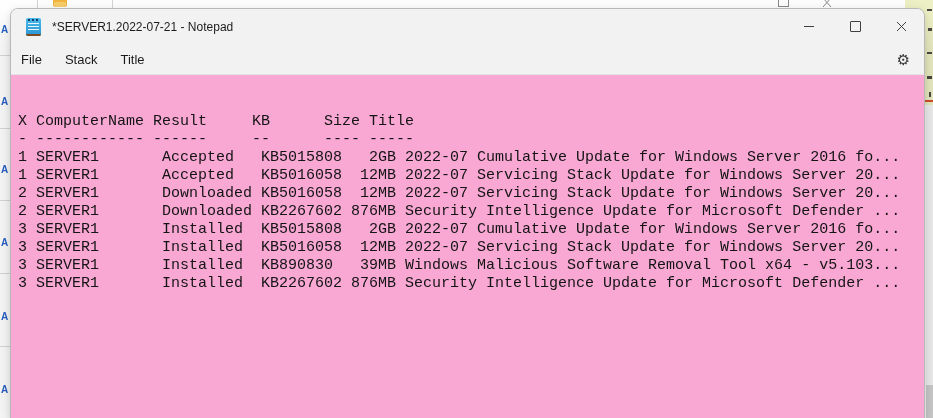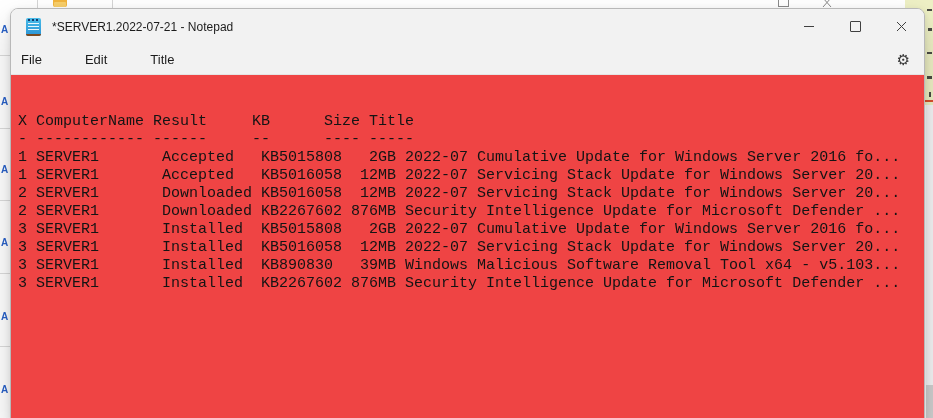--- a/index.html
+++ b/index.html
@@ -39,26 +39,26 @@
     background:repeating-linear-gradient(#e9f6fc 0 1px, transparent 1px 3px);}
   .np-icon:after{content:"";position:absolute;left:0;bottom:0;width:15px;height:2px;background:#7a4a21;border-radius:0 0 2px 2px;}
   .np-icon .spiral{position:absolute;left:2px;top:1px;width:11px;height:2px;
     background:repeating-linear-gradient(90deg,#173a6e 0 2px, transparent 2px 4px);}
   .title-text{margin-left:11px;font-size:12px;color:#1c1c1c;white-space:nowrap;}
   .controls{position:absolute;right:0;top:0;height:35px;display:flex;}
   .ctl{width:46px;height:35px;display:flex;align-items:center;justify-content:center;}
   .ico-min{width:10px;height:1px;background:#404040;display:block;}
   .ico-max{width:9px;height:9px;border:1px solid #404040;border-radius:1px;display:block;}
 
-  .menubar{height:29px;border-bottom:1px solid #e4e4e4;display:flex;align-items:center;gap:23px;position:relative;}
+  .menubar{height:29px;border-bottom:1px solid #e4e4e4;display:flex;align-items:center;gap:3px;position:relative;}
   .menu-item{padding:0 10px;font-size:13px;color:#1c1c1c;height:24px;display:flex;align-items:center;border-radius:5px;}
   .gear{position:absolute;right:14px;top:0;height:29px;display:flex;align-items:center;font-size:15px;color:#3a3a3a;}
 
   .content{
-    position:absolute;left:0;top:66px;right:0;bottom:0;background:#ef4444;
+    position:absolute;left:0;top:66px;right:0;bottom:0;background:#f9a8d4;
     padding:2px 0 0 7px;
     font-family:"Liberation Mono","DejaVu Sans Mono",monospace;
     font-size:15px;line-height:18px;color:#141414;
   }
   .ln{height:18px;white-space:pre;}
 </style>
 </head>
 <body>
 
 <div class="bg-left">
@@ -116,21 +116,21 @@
         <div class="ctl">
           <svg width="11" height="11" viewBox="0 0 11 11">
               <path d="M1 1 L10 10 M10 1 L1 10" stroke="#404040" stroke-width="1" fill="none"></path>
             </svg>
         </div>
       </div>
     </div>
 
     <div class="menubar">
       <div class="menu-item">File</div>
-      <div class="menu-item">Edit</div>
+      <div class="menu-item">Stack</div>
       <div class="menu-item">Title</div>
       <div class="gear">⚙</div>
     </div>
   </div>
 
   <div class="content">
     <div class="ln"></div>
     <div class="ln"></div>
     <div class="ln">X ComputerName Result     KB      Size Title</div>
     <div class="ln">- ------------ ------     --      ---- -----</div>

